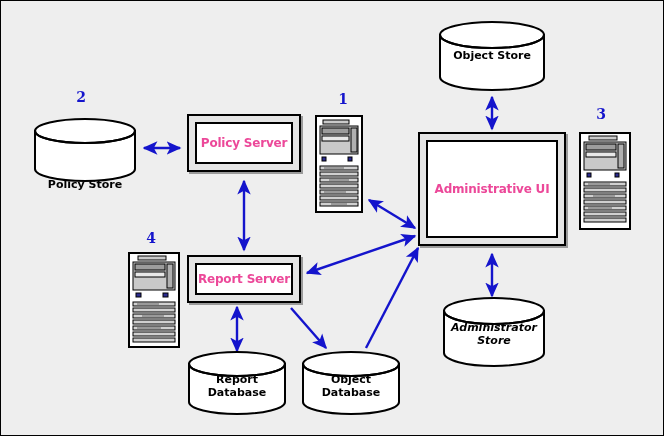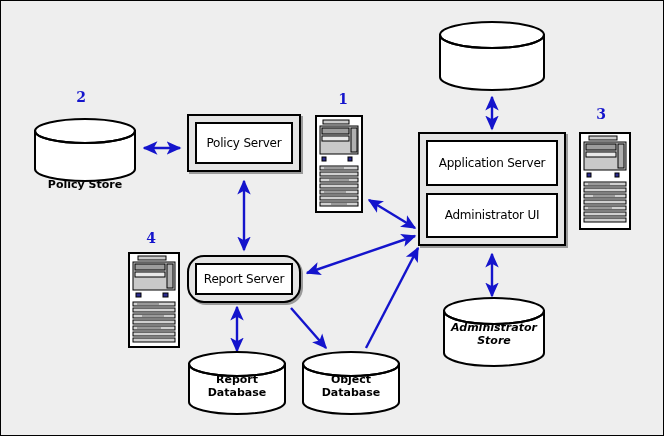--- a/index.html
+++ b/index.html
@@ -41,22 +41,22 @@
     background: #ffffff;
     border: 2px solid #000000;
     box-sizing: border-box;
     flex: 1 1 0;
     display: flex;
     align-items: center;
     justify-content: center;
   }
   .server-plate span {
     font-size: 12px;
-    font-weight: normal;
-    color: #000000;
+    font-weight: bold;
+    color: #ec4899;
     letter-spacing: -0.2px;
     white-space: nowrap;
   }
 
   
   .cylinder {
     position: absolute;
   }
   .cyl-svg {
     position: absolute;
@@ -145,20 +145,21 @@
     </svg>
     <div class="cyl-label" style="top:25px;margin-top:35px;">Policy Store</div>
   </div>
 
   <div class="cylinder" style="left:437px; top:20px; width:108px; height:70px;">
     <svg class="cyl-svg" viewBox="0 0 108 70" preserveAspectRatio="none">
       <path d="M2,14 L2,56 A52,13 0 0 0 106,56 L106,14 Z" fill="#ffffff" stroke="#000000" stroke-width="2"></path>
       <ellipse cx="54" cy="14" rx="52" ry="13" fill="#ffffff" stroke="#000000" stroke-width="2"></ellipse>
       <path d="M2,14 A52,13 0 0 0 106,14" fill="none" stroke="#000000" stroke-width="2"></path>
     </svg>
+    <div class="cyl-label" style="top:28px;">Object Store</div>
   </div>
 
   <div class="cylinder" style="left:441px; top:296px; width:104px; height:70px;font-style:italic;">
     <svg class="cyl-svg" viewBox="0 0 104 70" preserveAspectRatio="none">
       <path d="M2,14 L2,56 A50,13 0 0 0 102,56 L102,14 Z" fill="#ffffff" stroke="#000000" stroke-width="2"></path>
       <ellipse cx="52" cy="14" rx="50" ry="13" fill="#ffffff" stroke="#000000" stroke-width="2"></ellipse>
       <path d="M2,14 A50,13 0 0 0 102,14" fill="none" stroke="#000000" stroke-width="2"></path>
     </svg>
     <div class="cyl-label" style="top:24px;">Administrator
 Store</div>
@@ -183,32 +184,29 @@
     <div class="cyl-label" style="top:22px;">Object
 Database</div>
   </div>
 
   <div class="server-box" style="left:186px; top:113px; width:114px; height:58px;">
     <div class="server-plate">
       <span>Policy Server</span>
     </div>
   </div>
 
-  <div class="server-box" style="left:186px; top:254px; width:114px; height:48px;border-radius:17px;">
+  <div class="server-box" style="left:186px; top:254px; width:114px; height:48px;">
     <div class="server-plate">
       <span>Report Server</span>
     </div>
   </div>
 
   <div class="server-box" style="left:417px; top:131px; width:148px; height:114px;">
     <div class="server-plate">
-      <span>Application Server</span>
-    </div>
-    <div class="server-plate">
-      <span>Administrator UI</span>
+      <span>Administrative UI</span>
     </div>
   </div>
 
   <div class="tower" style="left:314px; top:114px;">
     <svg width="48" height="98" viewBox="0 0 48 98" xmlns="http://www.w3.org/2000/svg">
       <rect x="1" y="1" width="46" height="96" fill="#ffffff" stroke="#000000" stroke-width="2"></rect>
       <rect x="8" y="5" width="26" height="4" fill="#c9c9c9" stroke="#000000" stroke-width="1"></rect>
       <rect x="5" y="11" width="38" height="28" fill="#c9c9c9" stroke="#000000" stroke-width="1"></rect>
       <rect x="7" y="13" width="27" height="6" fill="#9c9c9c" stroke="#000000" stroke-width="1"></rect>
       <rect x="7" y="21" width="27" height="5" fill="#e8e8e8" stroke="#000000" stroke-width="1"></rect>

